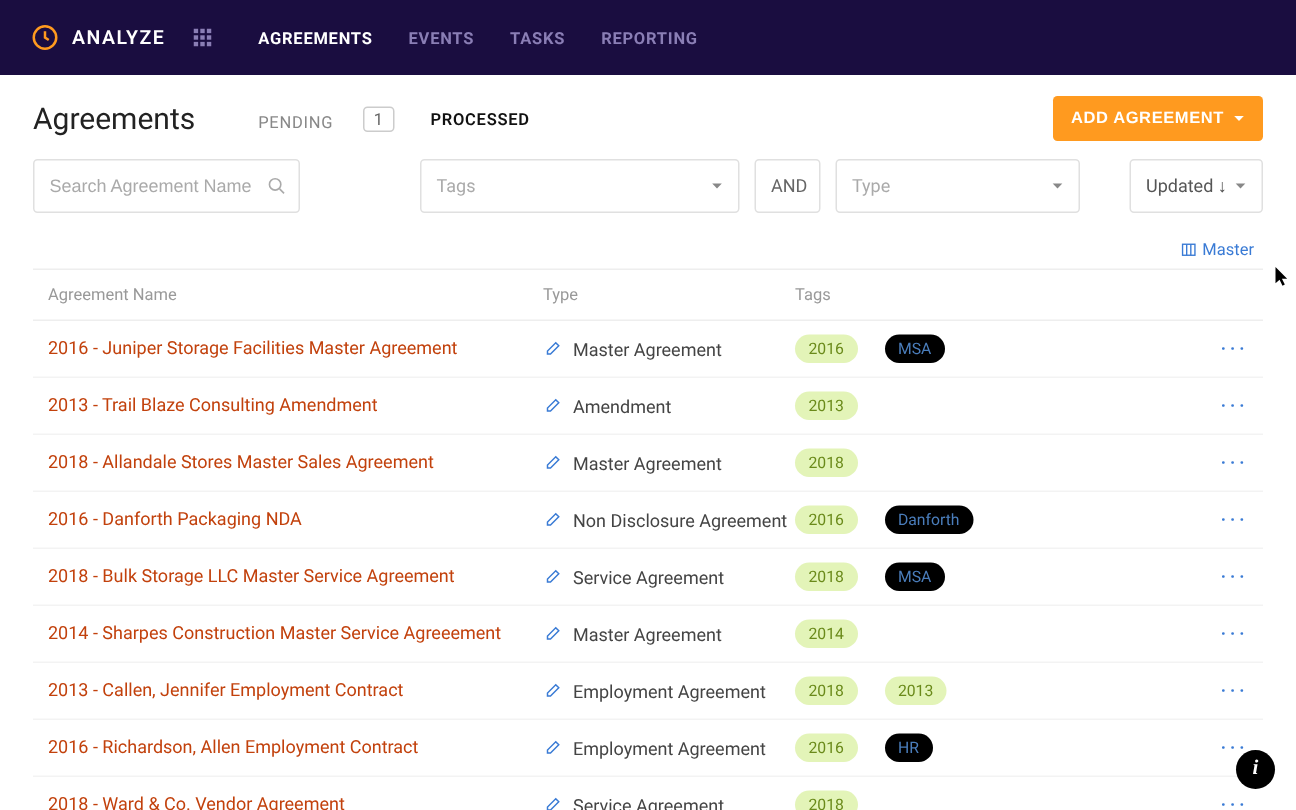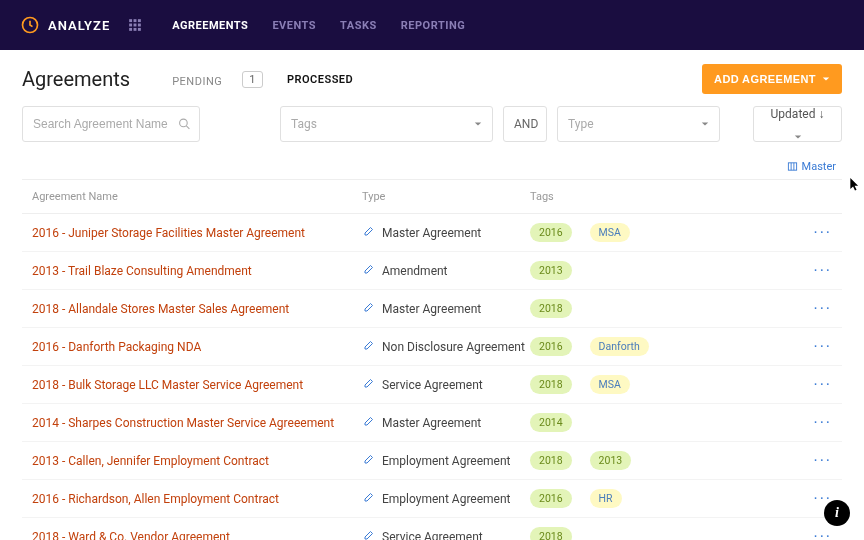--- a/index.html
+++ b/index.html
@@ -29,48 +29,48 @@
 
 .filters { display: flex; gap: 10px; padding: 0 22px 12px; align-items: center; }
 .filter-input, .filter-select { border: 1px solid #e0e0e0; height: 36px; border-radius: 3px; padding: 0 10px; font-size: 12px; color: #666; display: flex; align-items: center; justify-content: space-between; background: #fff; }
 .search-wrap { width: 178px; position: relative; }
 .search-wrap input { border: none; outline: none; width: 100%; height: 34px; font-size: 12px; color: #333; background: transparent; }
 .search-wrap input::placeholder { color: #aaa; }
 .search-icon { position: absolute; right: 8px; top: 50%; transform: translateY(-50%); width: 13px; height: 13px; color: #aaa; }
 .tags-filter { width: 213px; }
 .logic-filter { width: 44px; }
 .type-filter { width: 163px; }
-.sort-filter { width: 89px; margin-left: auto; flex-direction: column; }
+.sort-filter { width: 89px; margin-left: auto; }
 .filter-gap { width: 60px; flex-shrink: 0; }
 .filter-placeholder { color: #aaa; }
 .sort-text { color: #555; }
 .chev { width: 8px; height: 8px; color: #888; }
 
 
 .columns-row { display: flex; justify-content: flex-end; padding: 6px 28px 6px 22px; }
 .columns-link { color: #3a7bd5; font-size: 11px; display: flex; align-items: center; gap: 4px; cursor: pointer; }
 .cols-icon { width: 11px; height: 11px; }
 
 
 .table { width: calc(100% - 44px); margin: 0 22px; border-top: 1px solid #eee; }
 .thead { display: flex; padding: 10px 10px; font-size: 11px; color: #999; border-bottom: 1px solid #eee; justify-content: space-between; }
 .col-name { flex: 0 0 330px; }
 .col-type { flex: 0 0 168px; }
 .col-tags { flex: 1; }
 .col-act { flex: 0 0 40px; text-align: right; }
 .tbody { max-height: 360px; overflow-y: hidden; }
 .row { display: flex; align-items: center; padding: 9px 10px; border-bottom: 1px solid #f3f3f3; min-height: 34px; }
 .row-name { color: #c2410c; font-size: 12px; cursor: pointer; }
-.type-cell { display: flex; gap: 8px; }
+.type-cell { display: flex; align-items: center; gap: 8px; }
 .edit-icon { width: 12px; height: 12px; color: #3a7bd5; cursor: pointer; flex-shrink: 0; }
 .type-text { font-size: 12px; color: #444; }
 .tags-cell { display: flex; gap: 18px; }
 .tag { border-radius: 12px; font-size: 10.5px; padding: 3px 9px; display: inline-block; }
 .tag-year { background: #e3f4b8; color: #6a8a1a; }
-.tag-other { background: #fef9c3; color: #4a7dbb; }
+.tag-other { background: #000000; color: #4a7dbb; }
 .actions { color: #3a7bd5; font-size: 16px; letter-spacing: 2px; cursor: pointer; }
 
 
 .info-fab { position: absolute; right: 14px; bottom: 14px; width: 26px; height: 26px; border-radius: 50%; background: #000; color: #fff; display: flex; align-items: center; justify-content: center; font-family: Georgia, serif; font-style: italic; font-weight: 700; font-size: 14px; cursor: pointer; }
 
 
 .cursor { position: absolute; left: 850px; top: 178px; width: 10px; height: 14px; pointer-events: none; }
 </style>
 </head>
 <body>

